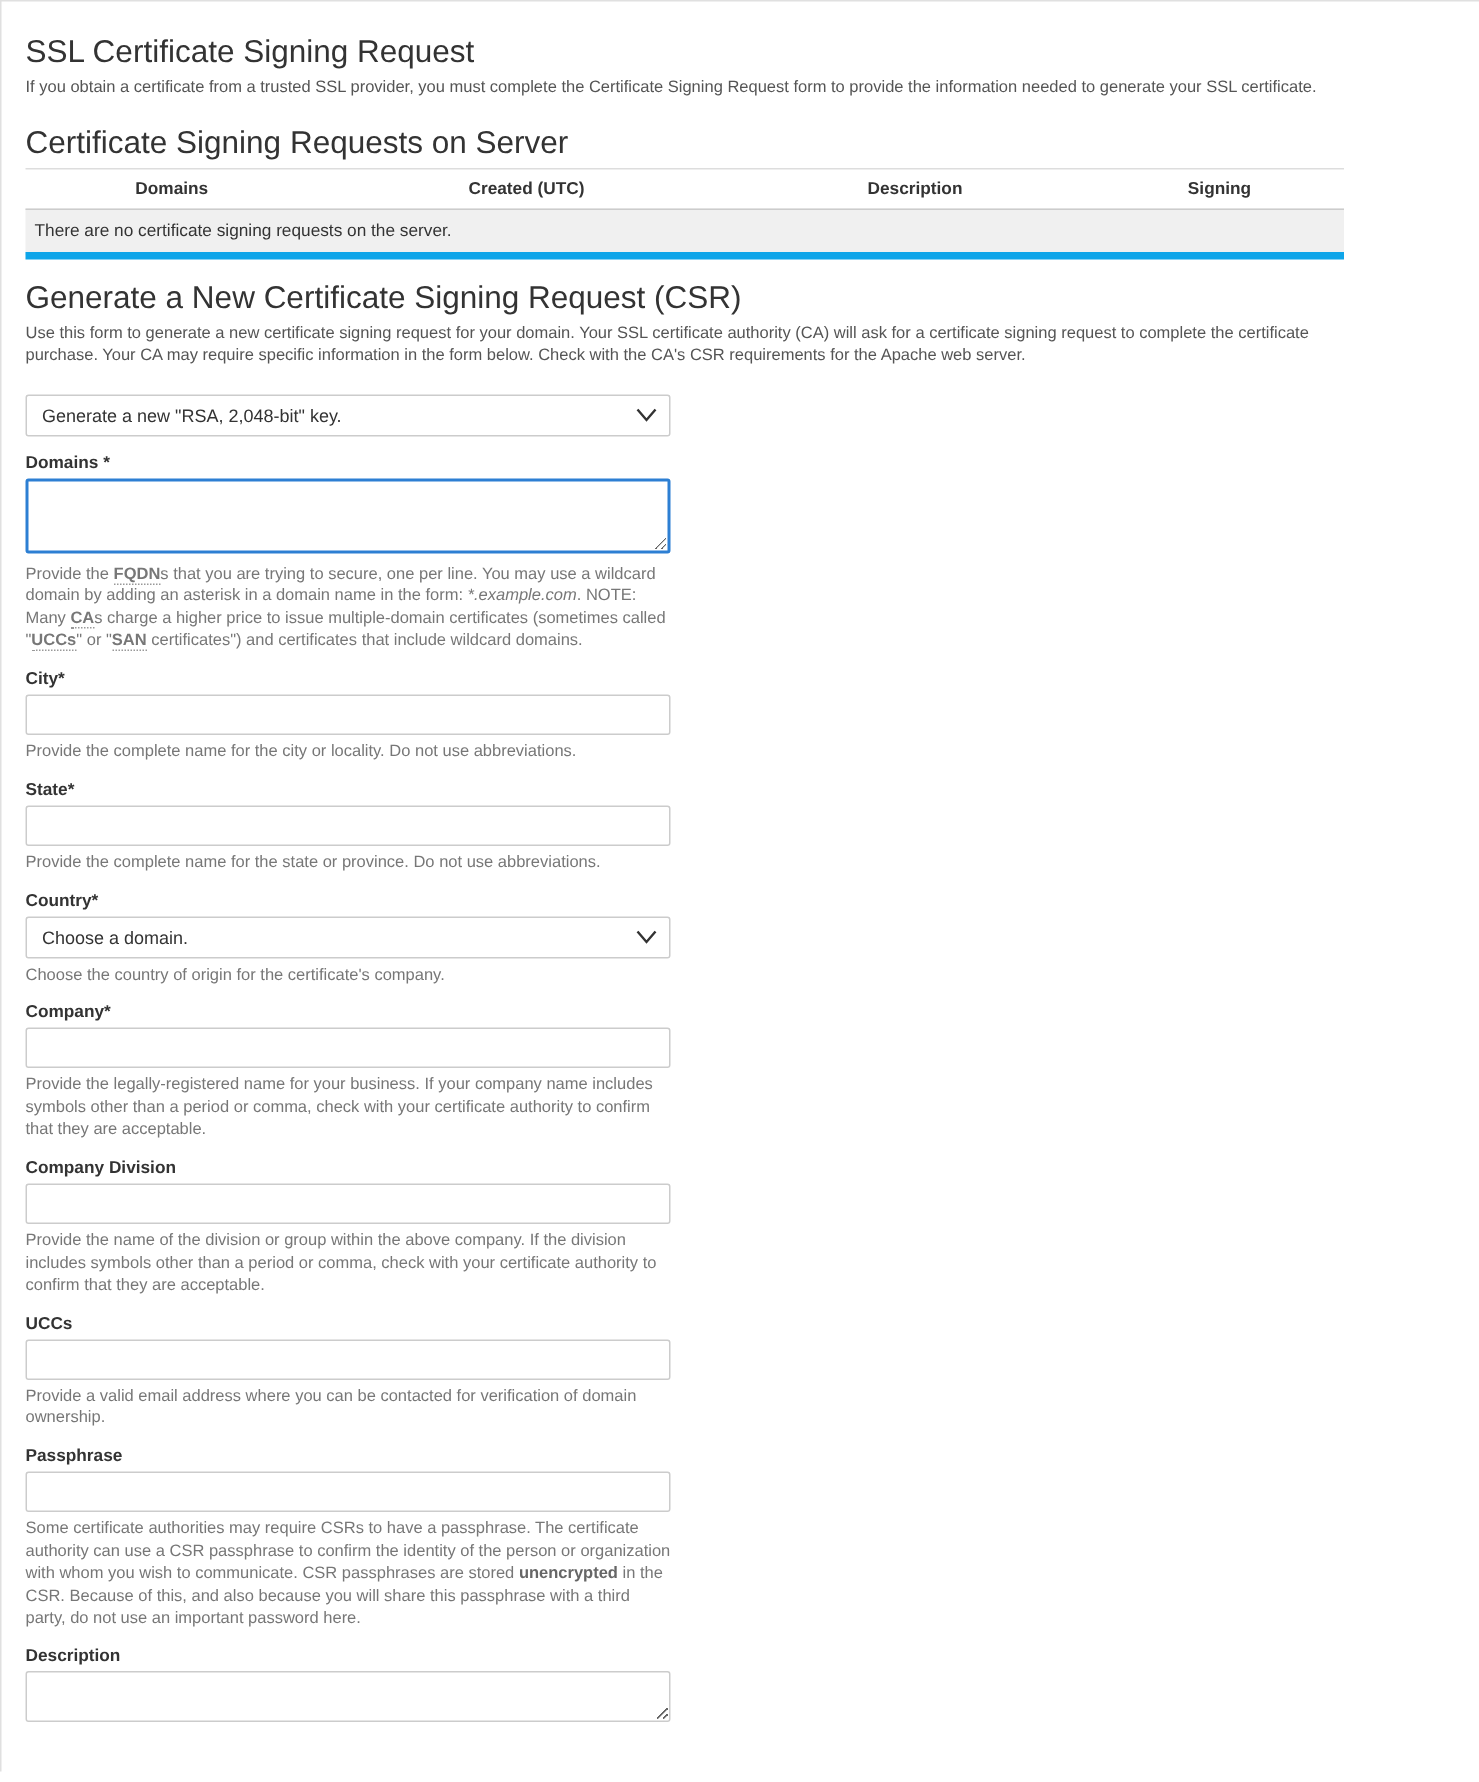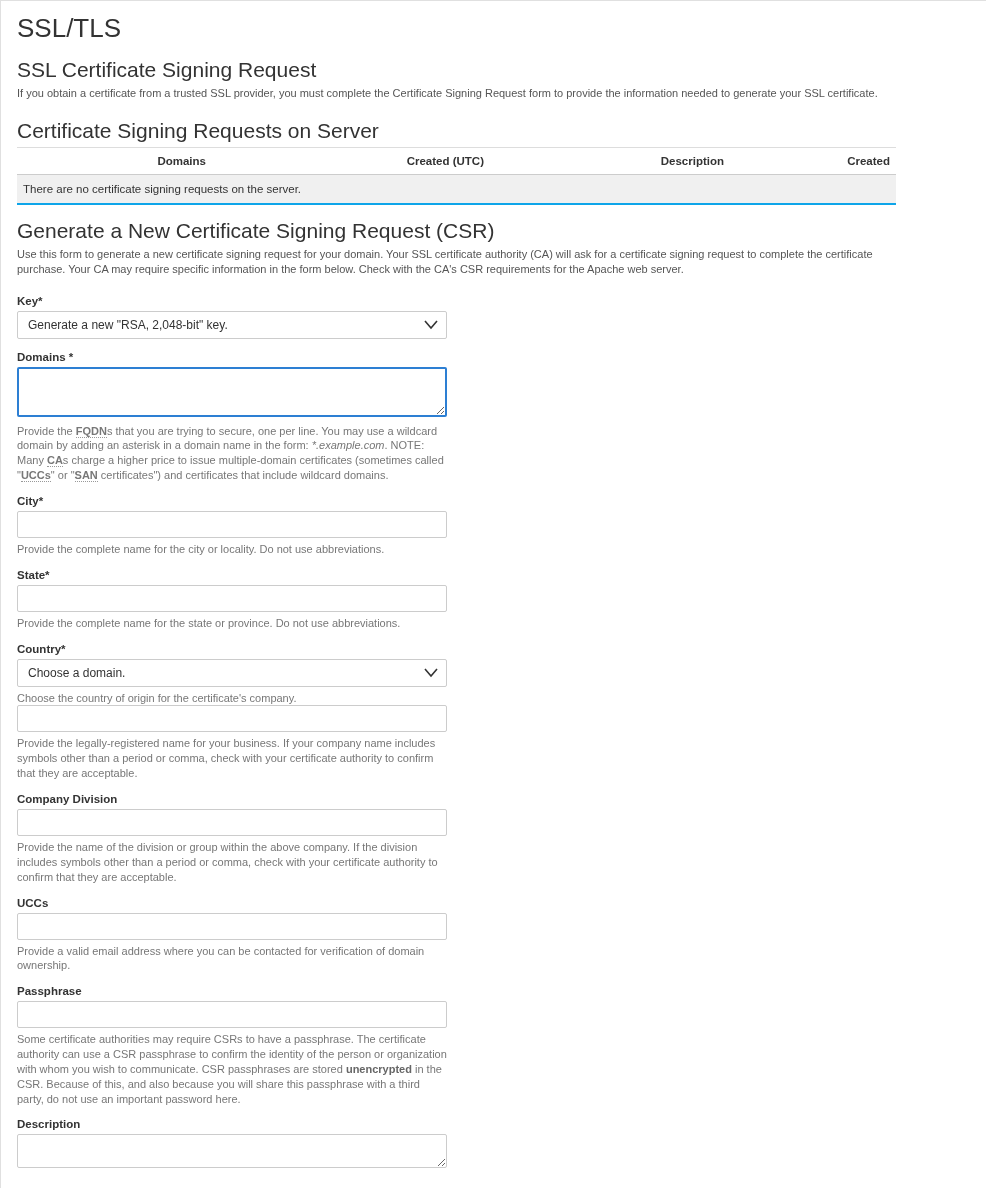--- a/index.html
+++ b/index.html
@@ -33,30 +33,30 @@
     margin: 2px 0 18px 0;
     color: #555;
     line-height: 1.35;
   }
   table.csr-table {
     width: 879px;
     border-collapse: collapse;
     font-size: 11.5px;
   }
   table.csr-table th {
-    text-align: right;
+    text-align: center;
     padding: 7px 6px;
     font-weight: 600;
     border-top: 1px solid #ddd;
     border-bottom: 1px solid #ccc;
   }
   table.csr-table td.empty {
     padding: 8px 6px;
     background: #f0f0f0;
-    border-bottom: 2px solid #0ea5e9;
+    border-bottom: 5px solid #0ea5e9;
   }
   .form-block { width: 432px; }
   label.field-label {
     display: block;
     font-size: 11.5px;
     font-weight: 600;
     color: #333;
     margin-top: 12px;
     margin-bottom: 4px;
   }
@@ -108,50 +108,48 @@
     outline: none;
   }
   textarea.description { height: 34px; }
   .gen-title { margin-top: 30px; }
 </style>
 </head>
 <body>
 
 <div class="wrap">
 
-  <h1 class="page-title">SSL/TLS</h1>
 
   <h2 class="section-title">SSL Certificate Signing Request</h2>
   <p class="intro">If you obtain a certificate from a trusted SSL provider, you must complete the Certificate Signing Request form to provide the information needed to generate your SSL certificate.</p>
 
   <h2 class="section-title">Certificate Signing Requests on Server</h2>
 
   <table class="csr-table">
     <thead>
       <tr>
         <th style="width:195px">Domains</th>
         <th style="width:278px">Created (UTC)</th>
         <th style="width:240px">Description</th>
-        <th>Created</th>
+        <th>Signing</th>
       </tr>
     </thead>
     <tbody>
       <tr>
         <td class="empty" colspan="4">There are no certificate signing requests on the server.</td>
       </tr>
     </tbody>
   </table>
 
   <h2 class="section-title gen-title">Generate a New Certificate Signing Request (CSR)</h2>
   <p class="intro" style="width:879px">Use this form to generate a new certificate signing request for your domain. Your SSL certificate authority (CA) will ask for a certificate signing request to complete the certificate purchase. Your CA may require specific information in the form below. Check with the CA's CSR requirements for the Apache web server.</p>
 
   <div class="form-block">
 
     
-    <label class="field-label">Key*</label>
     <div class="select-wrap">
       <div class="select-display">Generate a new "RSA, 2,048-bit" key.</div>
       <span class="chev">
         <svg viewBox="0 0 16 16">
             <path d="M2 4 L8 11 L14 4" fill="none" stroke="#333" stroke-width="1.6"></path>
           </svg>
       </span>
     </div>
 
     
@@ -177,20 +175,21 @@
       <div class="select-display">Choose a domain.</div>
       <span class="chev">
         <svg viewBox="0 0 16 16">
             <path d="M2 4 L8 11 L14 4" fill="none" stroke="#333" stroke-width="1.6"></path>
           </svg>
       </span>
     </div>
     <div class="hint">Choose the country of origin for the certificate's company.</div>
 
     
+    <label class="field-label">Company*</label>
     <input type="text" class="field" value="" style="">
     <div class="hint">Provide the legally-registered name for your business. If your company name includes symbols other than a period or comma, check with your certificate authority to confirm that they are acceptable.</div>
 
     
     <label class="field-label">Company Division</label>
     <input type="text" class="field" value="" style="">
     <div class="hint">Provide the name of the division or group within the above company. If the division includes symbols other than a period or comma, check with your certificate authority to confirm that they are acceptable.</div>
 
     
     <label class="field-label">UCCs</label>

